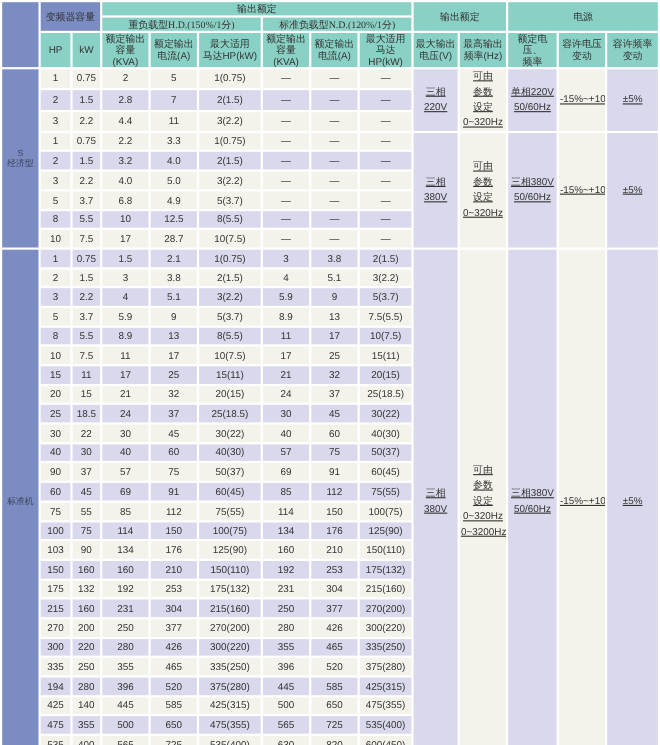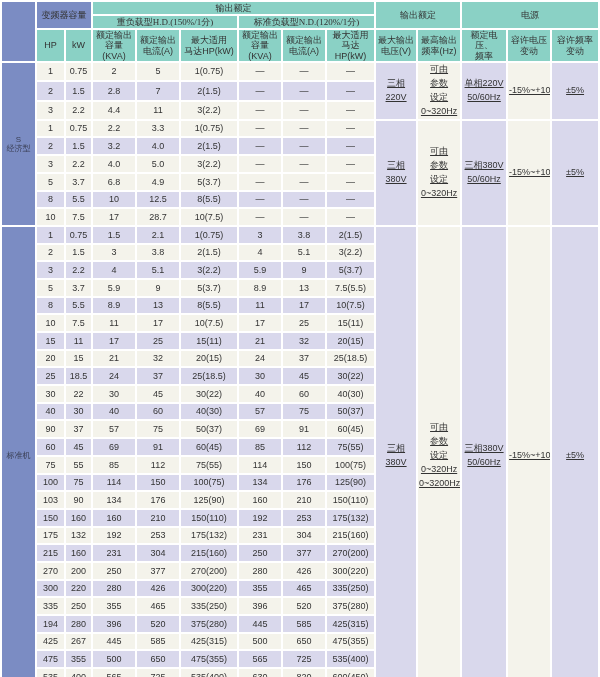--- a/index.html
+++ b/index.html
@@ -461,21 +461,21 @@
         <td class="l">280</td>
         <td class="l">396</td>
         <td class="l">520</td>
         <td class="l">375(280)</td>
         <td class="l">445</td>
         <td class="l">585</td>
         <td class="l">425(315)</td>
       </tr>
       <tr>
         <td class="c">425</td>
-        <td class="c">267</td>
+        <td class="c">140</td>
         <td class="c">445</td>
         <td class="c">585</td>
         <td class="c">425(315)</td>
         <td class="c">500</td>
         <td class="c">650</td>
         <td class="c">475(355)</td>
       </tr>
       <tr>
         <td class="l">475</td>
         <td class="l">355</td>

